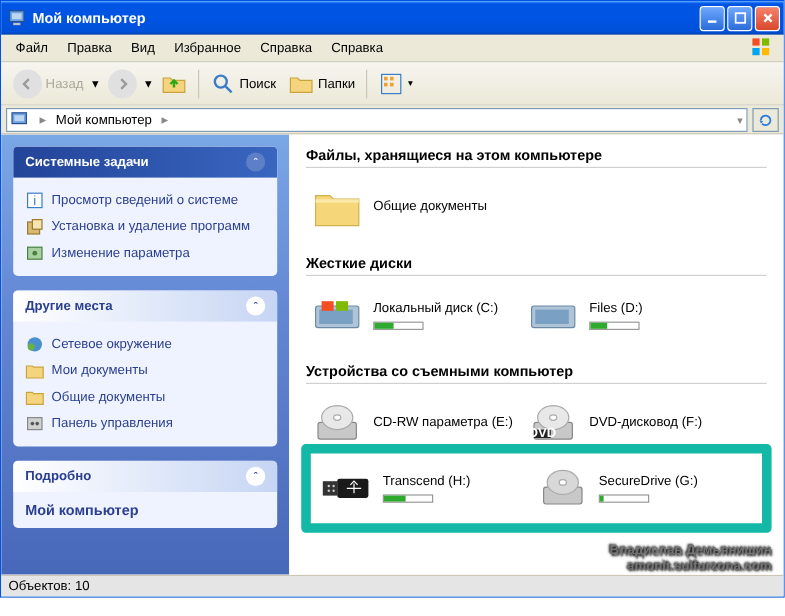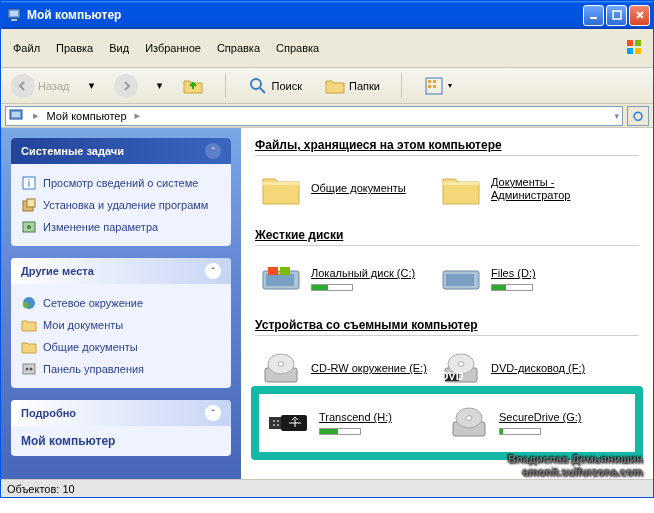--- a/index.html
+++ b/index.html
@@ -9,26 +9,26 @@
 
 
 .titlebar { height: 28px; background: linear-gradient(to bottom, #3e95ff 0%, #0054e3 8%, #0054e3 50%, #0050d8 92%, #003ba3 100%); display: flex; align-items: center; padding: 0 3px 0 6px; color: #fff; }
 .titlebar .icon { width: 16px; height: 16px; margin-right: 4px; }
 .titlebar .title { font-weight: bold; font-size: 12px; flex: 1; }
 .win-btn { width: 21px; height: 21px; margin-left: 2px; border-radius: 3px; border: 1px solid #fff; display: flex; align-items: center; justify-content: center; color: #fff; font-weight: bold; font-size: 12px; }
 .win-btn.min, .win-btn.max { background: linear-gradient(to bottom, #6fa8ff, #2b6cd9); }
 .win-btn.close { background: linear-gradient(to bottom, #f5846c, #d9472c); }
 
 
-.menubar { height: 39px; background: #ece9d8; display: flex; align-items: center; padding: 0 4px; border-bottom: 1px solid #cac7b8; }
+.menubar { height: 23px; background: #ece9d8; display: flex; align-items: center; padding: 0 4px; border-bottom: 1px solid #cac7b8; }
 .menubar span { padding: 3px 8px; cursor: default; }
 .xp-flag { width: 20px; height: 20px; margin-left: auto; margin-right: 4px; }
 
 
-.toolbar { height: 36px; background: linear-gradient(to bottom, #f6f5ef, #ece9d8); display: flex; align-items: center; padding: 0 6px; border-bottom: 1px solid #cac7b8; gap: 14px; }
+.toolbar { height: 36px; background: linear-gradient(to bottom, #f6f5ef, #ece9d8); display: flex; align-items: center; padding: 0 6px; border-bottom: 1px solid #cac7b8; gap: 2px; }
 .tb-btn { display: flex; align-items: center; gap: 3px; padding: 3px 4px; border-radius: 3px; color: #aca899; }
 .tb-btn.enabled { color: #000; }
 .tb-sep { width: 1px; height: 24px; background: #cac7b8; margin: 0 3px; }
 .nav-circle { width: 24px; height: 24px; border-radius: 50%; background: #e0e0e0; display: flex; align-items: center; justify-content: center; }
 .drop-arrow { width: 8px; height: 18px; display: flex; align-items: center; justify-content: center; }
 .folder-up { width: 22px; height: 22px; }
 
 
 .addressbar { height: 24px; background: #ece9d8; display: flex; align-items: center; padding: 2px 4px; border-bottom: 1px solid #cac7b8; gap: 4px; }
 .addr-field { flex: 1; height: 20px; background: #fff; border: 1px solid #7f9db9; display: flex; align-items: center; padding: 0 3px; gap: 4px; }
@@ -44,21 +44,21 @@
 .panel-head.dark { background: linear-gradient(to right, #224499, #3a66c0); color: #fff; }
 .panel-chev { margin-left: auto; width: 16px; height: 16px; border-radius: 50%; background: #fff; display: flex; align-items: center; justify-content: center; color: #2a3f8f; font-size: 9px; }
 .panel-head.dark .panel-chev { background: #5c7fc8; color: #fff; }
 .panel-body { padding: 8px 10px; }
 .panel-body .item { display: flex; align-items: center; gap: 6px; padding: 3px 0; color: #2a3f8f; cursor: pointer; }
 .panel-body .item .ico { width: 16px; height: 16px; flex-shrink: 0; }
 .panel-detail { padding: 8px 10px; color: #2a3f8f; }
 .panel-detail .dt { font-weight: bold; font-size: 12px; }
 
 
-.content { flex: 1; background: #fff; padding: 10px 14px; overflow: auto; position: relative; text-decoration: underline; }
+.content { flex: 1; background: #fff; padding: 10px 14px; overflow: auto; position: relative; }
 .section { margin-bottom: 16px; }
 .section-title { font-weight: bold; font-size: 12px; padding-bottom: 3px; border-bottom: 1px solid #d0d0d0; margin-bottom: 10px; }
 .grid { display: flex; flex-wrap: wrap; }
 .file-item { width: 180px; display: flex; align-items: center; gap: 8px; padding: 4px; }
 .file-item .fico { width: 44px; height: 38px; flex-shrink: 0; display: flex; align-items: center; justify-content: center; }
 .file-item .flabel { line-height: 1.2; }
 .progress { width: 42px; height: 7px; border: 1px solid #999; margin-top: 3px; position: relative; background: #fff; }
 .progress .fill { position: absolute; left: 0; top: 0; bottom: 0; background: #2eab2e; }
 .highlight { border: 8px solid #14b8a6; border-radius: 4px; padding: 6px 4px; margin: -6px -4px; }
 
@@ -272,29 +272,20 @@
         <div class="grid">
           <div class="file-item">
             <div class="fico">
                 <svg width="42" height="36" viewBox="0 0 42 36">
                   <path d="M3 8 h12 l3 3 h21 v22 h-36 z" fill="#f5d77a" stroke="#d4af4e"></path>
                   <path d="M3 11 h36 v3 h-36 z" fill="#fbe9a8"></path>
                 </svg>
               </div>
             <div class="flabel">Общие документы</div>
           </div>
-          <div class="file-item">
-            <div class="fico">
-                <svg width="42" height="36" viewBox="0 0 42 36">
-                  <path d="M3 8 h12 l3 3 h21 v22 h-36 z" fill="#f5d77a" stroke="#d4af4e"></path>
-                  <path d="M3 11 h36 v3 h-36 z" fill="#fbe9a8"></path>
-                </svg>
-              </div>
-            <div class="flabel">Документы - Администратор</div>
-          </div>
         </div>
       </div>
 
       <div class="section">
         <div class="section-title">Жесткие диски</div>
         <div class="grid">
           <div class="file-item">
             <div class="fico">
                 <svg width="42" height="32" viewBox="0 0 42 32">
                   <rect x="3" y="8" width="36" height="18" rx="2" fill="#b0c4d8" stroke="#6a8aa8"></rect>
@@ -331,21 +322,21 @@
         <div class="section-title">Устройства со съемными компьютер</div>
         <div class="grid">
           <div class="file-item">
             <div class="fico">
                 <svg width="40" height="34" viewBox="0 0 40 34">
                   <rect x="4" y="16" width="32" height="14" rx="2" fill="#c8c8c8" stroke="#888"></rect>
                   <ellipse cx="20" cy="12" rx="13" ry="10" fill="#e8e8e8" stroke="#aaa"></ellipse>
                   <ellipse cx="20" cy="12" rx="3" ry="2.3" fill="#fff" stroke="#aaa"></ellipse>
                 </svg>
               </div>
-            <div class="flabel">CD-RW окружение (E:)</div>
+            <div class="flabel">CD-RW параметра (E:)</div>
           </div>
           <div class="file-item">
             <div class="fico">
                 <svg width="40" height="34" viewBox="0 0 40 34">
                   <rect x="4" y="16" width="32" height="14" rx="2" fill="#c8c8c8" stroke="#888"></rect>
                   <ellipse cx="20" cy="12" rx="13" ry="10" fill="#e8e8e8" stroke="#aaa"></ellipse>
                   <ellipse cx="20" cy="12" rx="3" ry="2.3" fill="#fff" stroke="#aaa"></ellipse>
                   <rect x="4" y="22" width="14" height="7" fill="#222"></rect>
                   <text x="11" y="28" fill="#fff" font-size="5" text-anchor="middle" font-weight="bold">DVD</text>
                 </svg>

